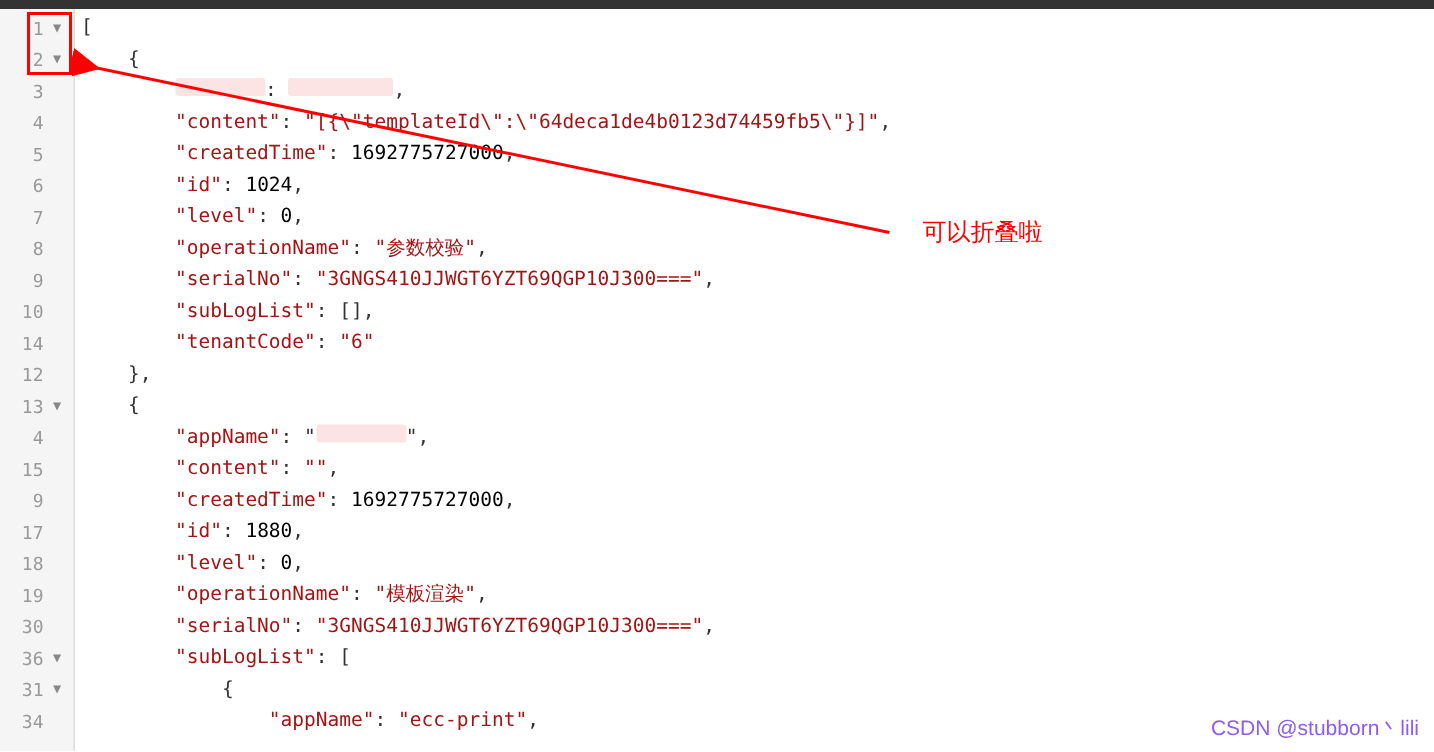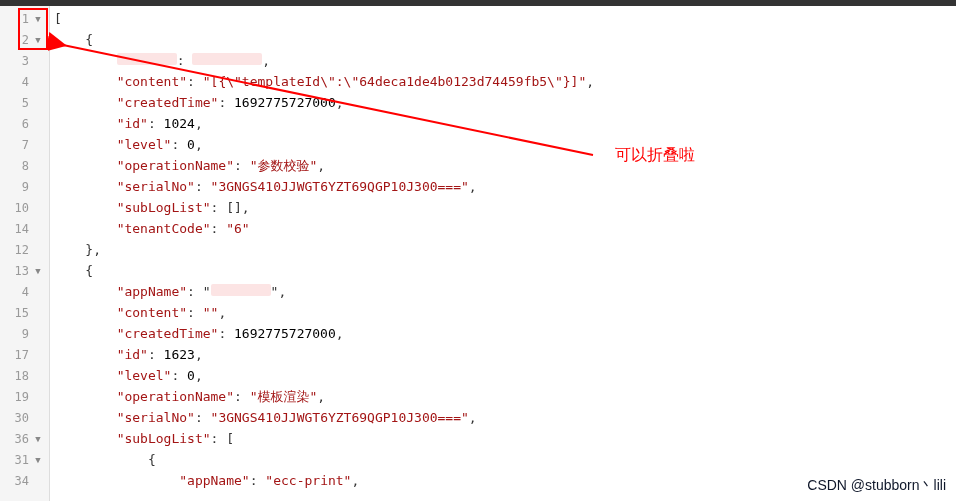--- a/index.html
+++ b/index.html
@@ -72,21 +72,21 @@
       position: absolute;
       color: #ff0000;
       font-size: 16px;
       font-family: "Microsoft YaHei", sans-serif;
       text-align: right;
     }
     .watermark {
       position: absolute;
       right: 10px;
       bottom: 6px;
-      color: #0f172a;
+      color: #8b5cf6;
       font-size: 14px;
       font-family: Arial, sans-serif;
     }
     .smudge {
       background: #fce4e4;
       border-radius: 2px;
       display: inline-block;
     }
   </style>
 </head>
@@ -200,21 +200,21 @@
     <div class="code-line">        <span class="str">"level"</span><span class="punct">: </span><span class="num">0</span><span class="punct">,</span></div>
     <div class="code-line">        <span class="str">"operationName"</span><span class="punct">: </span><span class="str">"参数校验"</span><span class="punct">,</span></div>
     <div class="code-line">        <span class="str">"serialNo"</span><span class="punct">: </span><span class="str">"3GNGS410JJWGT6YZT69QGP10J300==="</span><span class="punct">,</span></div>
     <div class="code-line">        <span class="str">"subLogList"</span><span class="punct">: </span><span class="punct">[]</span><span class="punct">,</span></div>
     <div class="code-line">        <span class="str">"tenantCode"</span><span class="punct">: </span><span class="str">"6"</span></div>
     <div class="code-line"><span class="punct">    },</span></div>
     <div class="code-line"><span class="punct">    {</span></div>
     <div class="code-line">        <span class="str">"appName"</span><span class="punct">: "</span><span class="smudge" style="width:60px;height:12px;"></span><span class="punct">",</span></div>
     <div class="code-line">        <span class="str">"content"</span><span class="punct">: </span><span class="str">""</span><span class="punct">,</span></div>
     <div class="code-line">        <span class="str">"createdTime"</span><span class="punct">: </span><span class="num">1692775727000</span><span class="punct">,</span></div>
-    <div class="code-line">        <span class="str">"id"</span><span class="punct">: </span><span class="num">1623</span><span class="punct">,</span></div>
+    <div class="code-line">        <span class="str">"id"</span><span class="punct">: </span><span class="num">1880</span><span class="punct">,</span></div>
     <div class="code-line">        <span class="str">"level"</span><span class="punct">: </span><span class="num">0</span><span class="punct">,</span></div>
     <div class="code-line">        <span class="str">"operationName"</span><span class="punct">: </span><span class="str">"模板渲染"</span><span class="punct">,</span></div>
     <div class="code-line">        <span class="str">"serialNo"</span><span class="punct">: </span><span class="str">"3GNGS410JJWGT6YZT69QGP10J300==="</span><span class="punct">,</span></div>
     <div class="code-line">        <span class="str">"subLogList"</span><span class="punct">: </span><span class="punct">[</span></div>
     <div class="code-line"><span class="punct">            {</span></div>
     <div class="code-line">                <span class="str">"appName"</span><span class="punct">: </span><span class="str">"ecc-print"</span><span class="punct">,</span></div>
   </div>
 </div>
 
 <div class="red-box" style="left:18px; top:8px; width:30px; height:42px;"></div>

